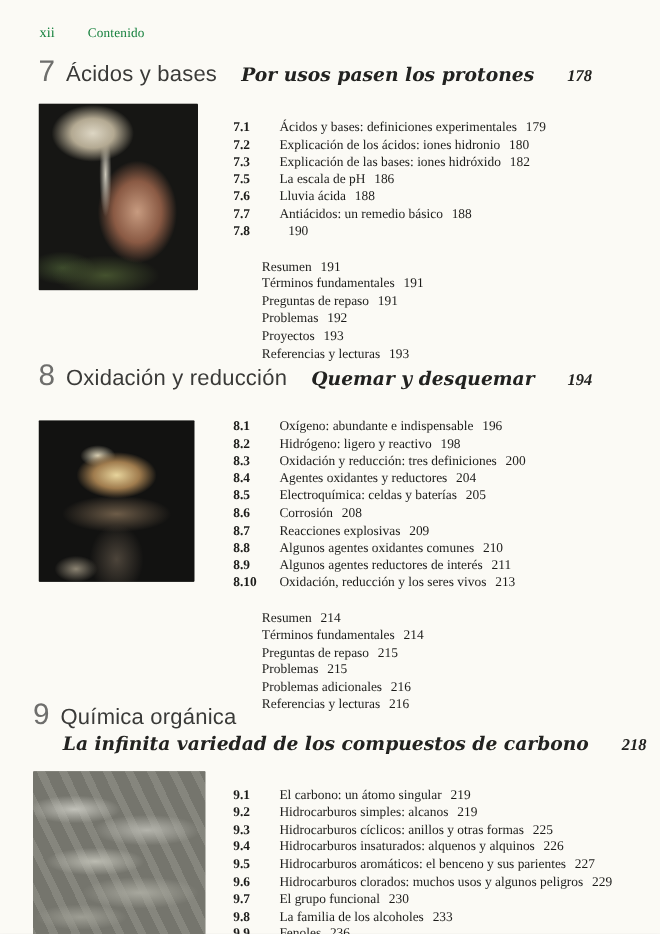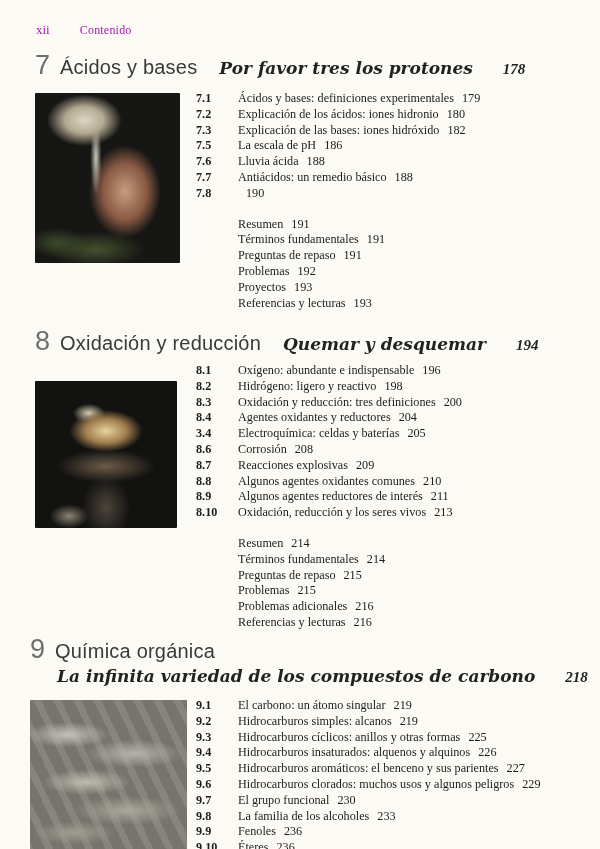--- a/index.html
+++ b/index.html
@@ -10,21 +10,21 @@
     background:#fbfaf5;
     overflow:hidden;
     font-family:"Liberation Serif", serif;
     color:#1c1c1a;
     box-shadow:0 0 6px rgba(0,0,0,.25);
   }
 
   
   .running-head{
     position:absolute;top:22px;left:36px;
-    font-size:13px;color:#a21caf;
+    font-size:13px;color:#15803d;
   }
   .running-head .folio{margin-right:30px;font-size:13px;}
   .running-head .rh-title{font-size:12px;letter-spacing:.2px;}
 
   
   .chapter{position:absolute;left:35px;width:548px;}
   .chapter-0{top:52px;}
   .chapter-1{top:328px;}
   .chapter-2{top:636px;left:30px;width:553px;}
 
@@ -85,21 +85,21 @@
       radial-gradient(58px 16px at 28% 84%, #9e9e94 0%, rgba(100,100,94,0) 72%),
       repeating-linear-gradient(64deg, rgba(210,210,200,.18) 0 7px, rgba(0,0,0,0) 7px 18px),
       #75756d;
   }
 
   
   .entries{flex:1 1 auto;}
   .chapter-0 .entries{margin-left:16px;}
   .chapter-1 .entries{margin-left:19px;margin-top:-4px;}
   .chapter-2 .entries{margin-left:9px;}
-  ul.toc-list{list-style:none;margin:0;padding:0;}
+  ul.toc-list{list-style:none;margin:16px;padding:0;}
   ul.toc-list li{
     display:flex;align-items:baseline;
     font-size:12.2px;line-height:15.8px;white-space:nowrap;
   }
   .sec-num{flex:0 0 42px;font-weight:bold;}
   .sec-title{}
   .sec-page{margin-left:8px;}
   ul.endmatter{margin-top:15px;margin-left:42px;text-align:center;}
   ul.endmatter li .sec-page{margin-left:8px;}
 </style>
@@ -108,21 +108,21 @@
 
 <div class="page">
   <div class="running-head">
     <span class="folio">xii</span><span class="rh-title">Contenido</span>
   </div>
   <main id="chapters">
   <section class="chapter chapter-0">
     <div class="chapter-heading">
       <span class="ch-num">7</span>
       <div class="ch-text">
-        <span class="ch-title">Ácidos y bases</span><span class="sub-line"><span class="ch-subtitle">Por favor tres los protones</span><span class="ch-page">178</span></span>
+        <span class="ch-title">Ácidos y bases</span><span class="sub-line"><span class="ch-subtitle">Por usos pasen los protones</span><span class="ch-page">178</span></span>
       </div>
     </div>
     <div class="chapter-body">
       <div class="photo photo-0" title="dark-photo-cream-pouring-over-shrimp"></div>
       <div class="entries">
         <ul class="toc-list sections">
   <li>
     <span class="sec-num">7.1</span>
                 <span class="sec-title">Ácidos y bases: definiciones experimentales</span>
                 <span class="sec-page">179</span>
@@ -228,21 +228,21 @@
                 <span class="sec-page">200</span>
   </li>
 
   <li>
     <span class="sec-num">8.4</span>
                 <span class="sec-title">Agentes oxidantes y reductores</span>
                 <span class="sec-page">204</span>
   </li>
 
   <li>
-    <span class="sec-num">3.4</span>
+    <span class="sec-num">8.5</span>
                 <span class="sec-title">Electroquímica: celdas y baterías</span>
                 <span class="sec-page">205</span>
   </li>
 
   <li>
     <span class="sec-num">8.6</span>
                 <span class="sec-title">Corrosión</span>
                 <span class="sec-page">208</span>
   </li>
 

